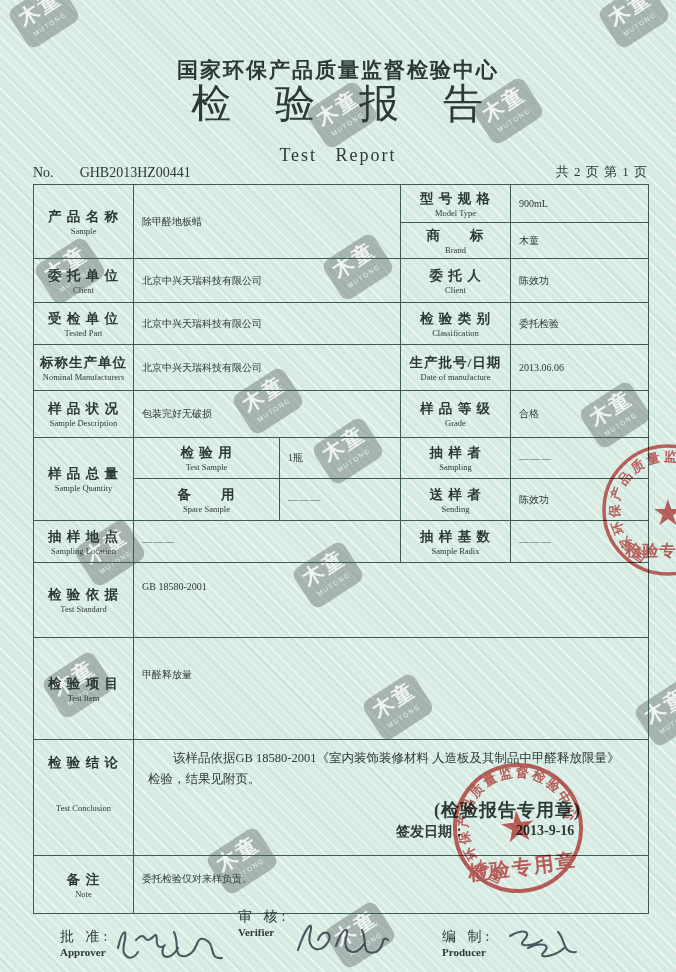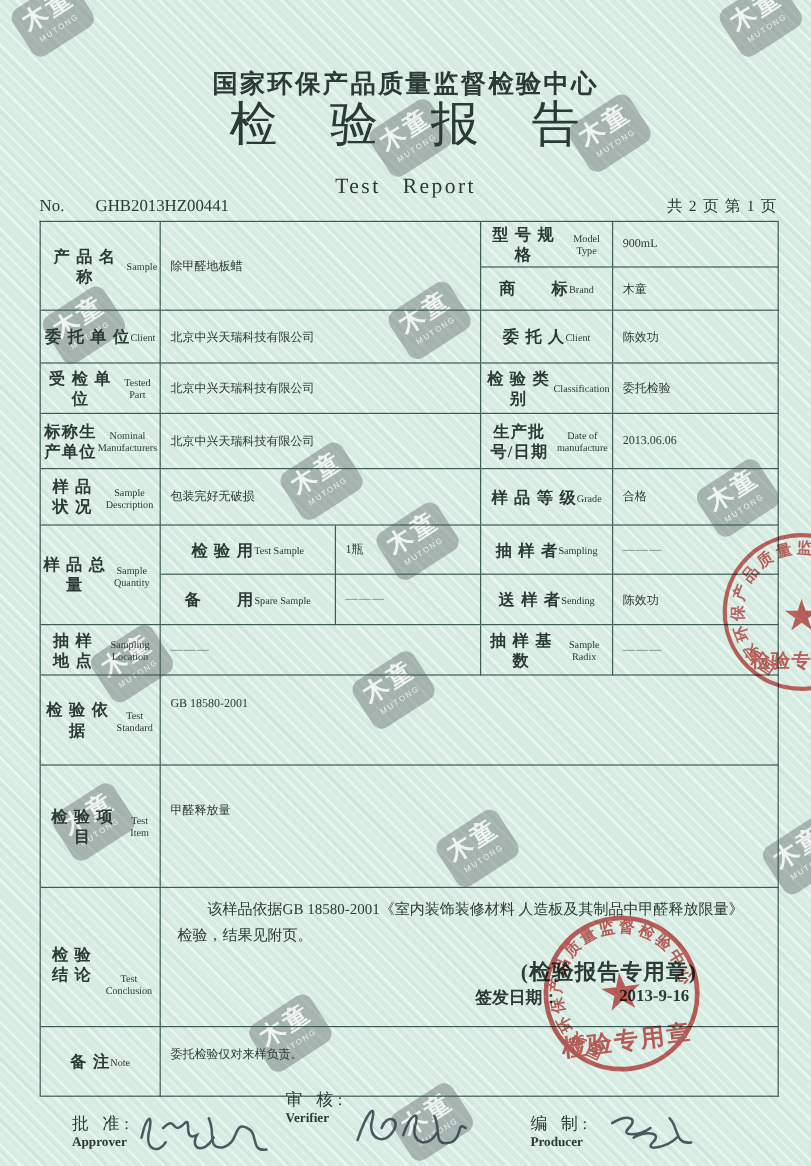--- a/index.html
+++ b/index.html
@@ -24,21 +24,21 @@
   .no-row{position:absolute; top:163px; left:33px; width:615px; display:flex; justify-content:space-between; align-items:flex-end; font-size:14px;}
   .no-left{display:flex; gap:26px;}
   .no-right{font-size:13px; letter-spacing:1px;}
   
   .tbl{position:absolute; left:33px; top:184px; width:615px; height:729px;
        display:grid;
        grid-template-columns:100px 146px 121px 110px 138px;
        grid-template-rows:38px 36px 44px 42px 46px 47px 41px 42px 42px 75px 102px 116px 58px;
        border-top:1px solid #3d5c54; border-left:1px solid #3d5c54;}
   .cell{box-sizing:border-box; border-right:1px solid #3d5c54; border-bottom:1px solid #3d5c54; position:relative; overflow:visible;}
-  .lbl{display:flex; flex-direction:row; justify-content:center; align-items:center; text-align:center; padding:2px;}
+  .lbl{display:flex; flex-direction:column; justify-content:center; align-items:center; text-align:center; padding:2px;}
   .lbl .cn{font-size:13.5px; font-weight:bold; letter-spacing:1px; line-height:17px;}
   .lbl .en{font-size:8.5px; line-height:10px; margin-top:1px; font-family:"Liberation Serif",serif;}
   .val{display:flex; align-items:center; padding:2px 8px; font-size:10px;}
   .val.top{align-items:flex-start;}
   .dash{color:#55675f; letter-spacing:1px;}
   .concl-p{margin:0; padding:8px 16px 0 14px; font-size:12.5px; line-height:1.65; text-indent:2em;}
   .seal-note{position:absolute; left:300px; top:58px; font-size:18px; letter-spacing:1px;font-weight:bold;}
   .issue{position:absolute; left:262px; top:83px; font-size:14px; font-weight:bold;}
   .issue-date{position:absolute; left:382px; top:83px; font-size:14px; font-weight:bold;}
   

